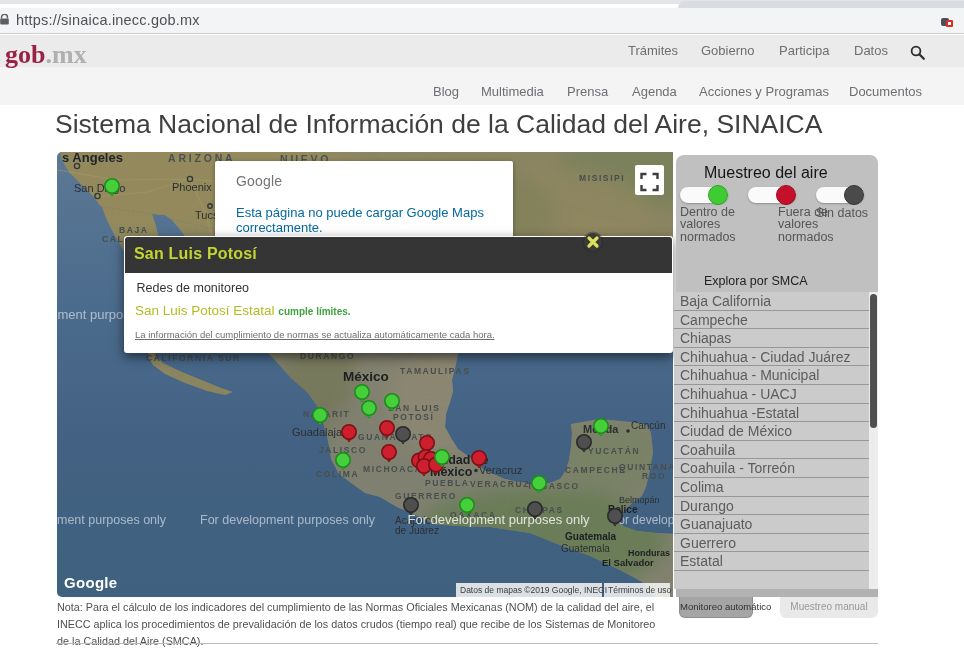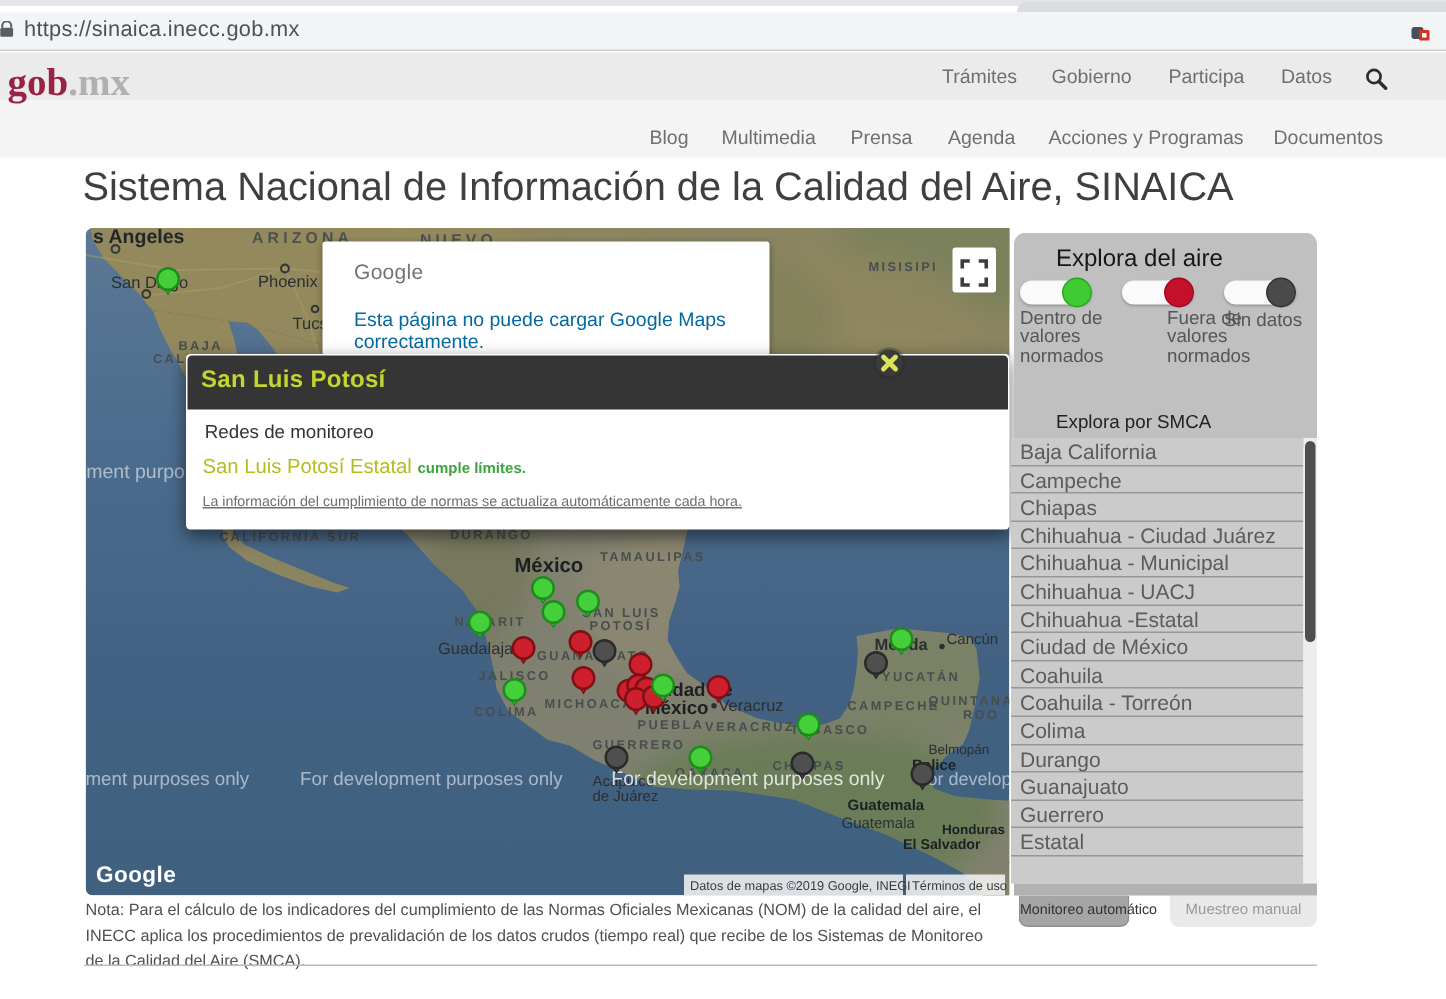--- a/index.html
+++ b/index.html
@@ -292,21 +292,21 @@
     <div class="r2">San Luis Potosí Estatal <b>cumple límites.</b></div>
     <div class="r3">La información del cumplimiento de normas se actualiza automáticamente cada hora.</div>
   </div>
   <svg class="abs" id="xbtn" viewBox="0 0 22 22">
       <circle cx="11" cy="11" r="10.5" fill="rgba(40,40,40,0.35)"></circle>
       <circle cx="11" cy="11" r="9" fill="#3a3a3a"></circle>
       <path d="M7 7 L15 15 M15 7 L7 15" stroke="#dce35b" stroke-width="3.2" stroke-linecap="round"></path>
     </svg>
 
   <div class="abs" id="panel"></div>
-  <div class="abs" id="paneltitle">Explora del aire</div>
+  <div class="abs" id="paneltitle">Muestreo del aire</div>
   <div class="abs pill" style="left:680px;"></div>
   <div class="abs pill" style="left:748px;"></div>
   <div class="abs pill" style="left:816px;"></div>
   <div class="abs knob" style="left:708px; background:#3fcb32; border:1px solid #2ca523;"></div>
   <div class="abs knob" style="left:776px; background:#c5102c; border:1px solid #9b0c22;"></div>
   <div class="abs knob" style="left:844px; background:#4a4a4a; border:1px solid #333;"></div>
   <div class="abs lgl" style="left:680px; top:206px;">Dentro de<br>valores<br>normados</div>
   <div class="abs lgl" style="left:768px; top:206px;margin-left:10px;">Fuera de<br>valores<br>normados</div>
   <div class="abs lgl" style="left:816px; top:207px;">Sin datos</div>
   <div class="abs" id="explora">Explora por SMCA</div>

